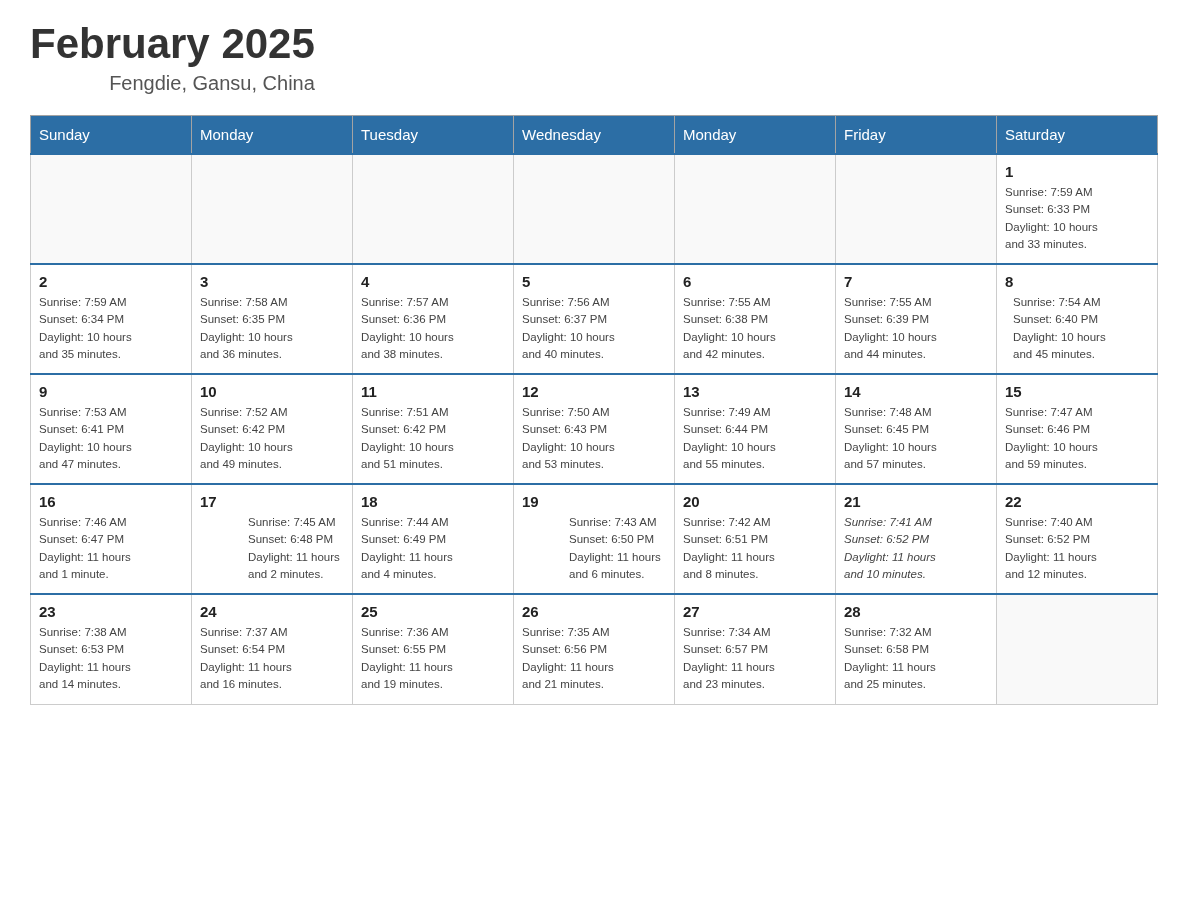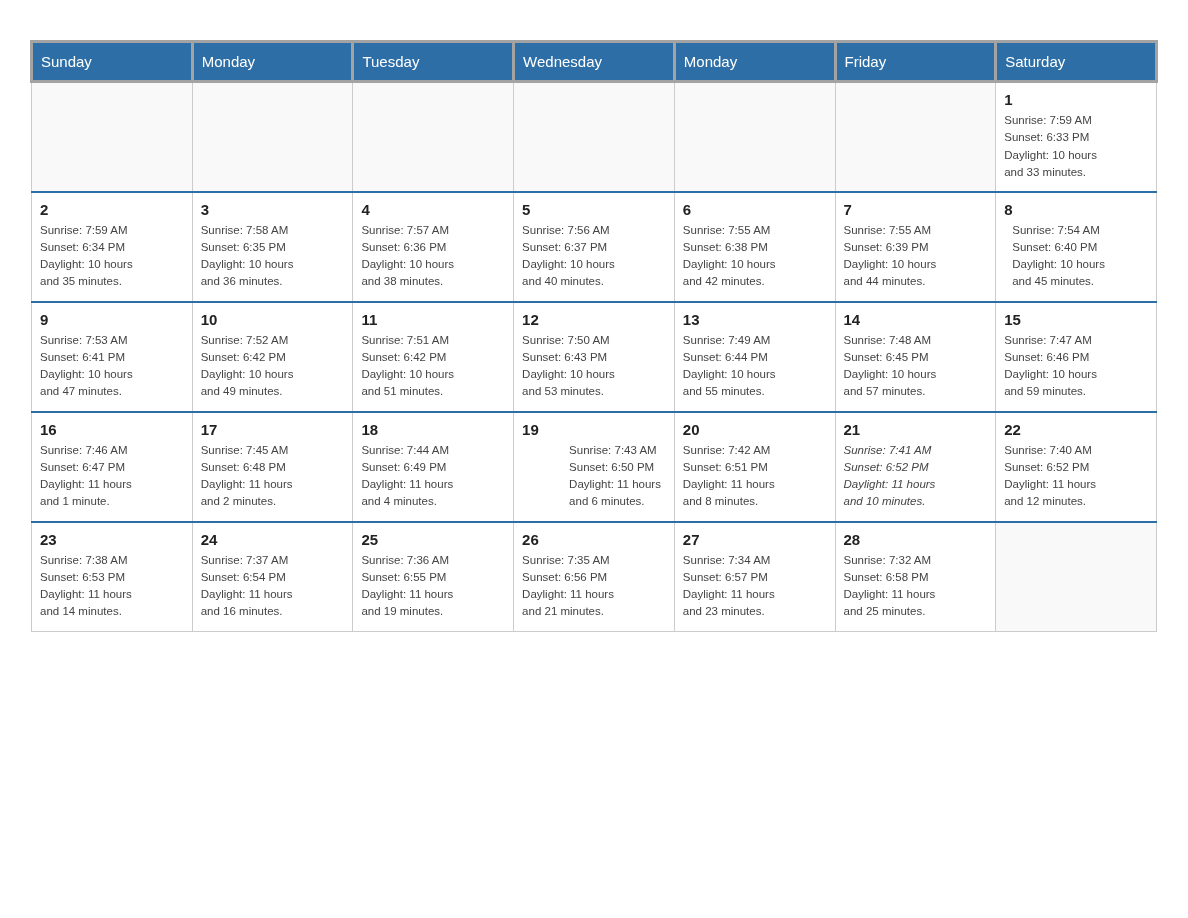--- a/index.html
+++ b/index.html
@@ -51,21 +51,21 @@
       width: 100%;
       border-collapse: collapse;
     }
     thead tr th {
       background-color: #2c6ea5;
       color: #fff;
       padding: 10px 8px;
       text-align: left;
       font-size: 15px;
       font-weight: normal;
-      border: 3px solid #a3a3a3;
+      border: 1px solid #a3a3a3;
     }
     tbody tr td {
       vertical-align: top;
       padding: 8px 8px;
       border: 1px solid #ccc;
       font-size: 12px;
       width: 14.28%;
       min-height: 90px;
       height: 110px;
     }
@@ -92,20 +92,22 @@
     }
     tbody tr:first-child td:last-child {
       background: #fff;
     }
   </style>
 </head>
 <body>
 
 <div class="header">
   <div class="title-section">
+    <div class="month-title">February 2025</div>
+    <div class="location-title">Fengdie, Gansu, China</div>
   </div>
 </div>
 
 <table>
   <thead>
     <tr>
       <th>Sunday</th>
       <th>Monday</th>
       <th>Tuesday</th>
       <th>Wednesday</th>
@@ -235,21 +237,21 @@
       <tr>
         <td>
           <span class="day-num">16</span>
           <div class="day-info" style="white-space: pre-line;">Sunrise: 7:46 AM
 Sunset: 6:47 PM
 Daylight: 11 hours
 and 1 minute.</div>
         </td>
         <td>
           <span class="day-num">17</span>
-          <div class="day-info" style="white-space: pre-line;">Sunrise: 7:45 AM
+          <div class="day-info" style="white-space: pre-line; margin-left: 48px;">Sunrise: 7:45 AM
 Sunset: 6:48 PM
 Daylight: 11 hours
 and 2 minutes.</div>
         </td>
         <td>
           <span class="day-num">18</span>
           <div class="day-info" style="white-space: pre-line;">Sunrise: 7:44 AM
 Sunset: 6:49 PM
 Daylight: 11 hours
 and 4 minutes.</div>

